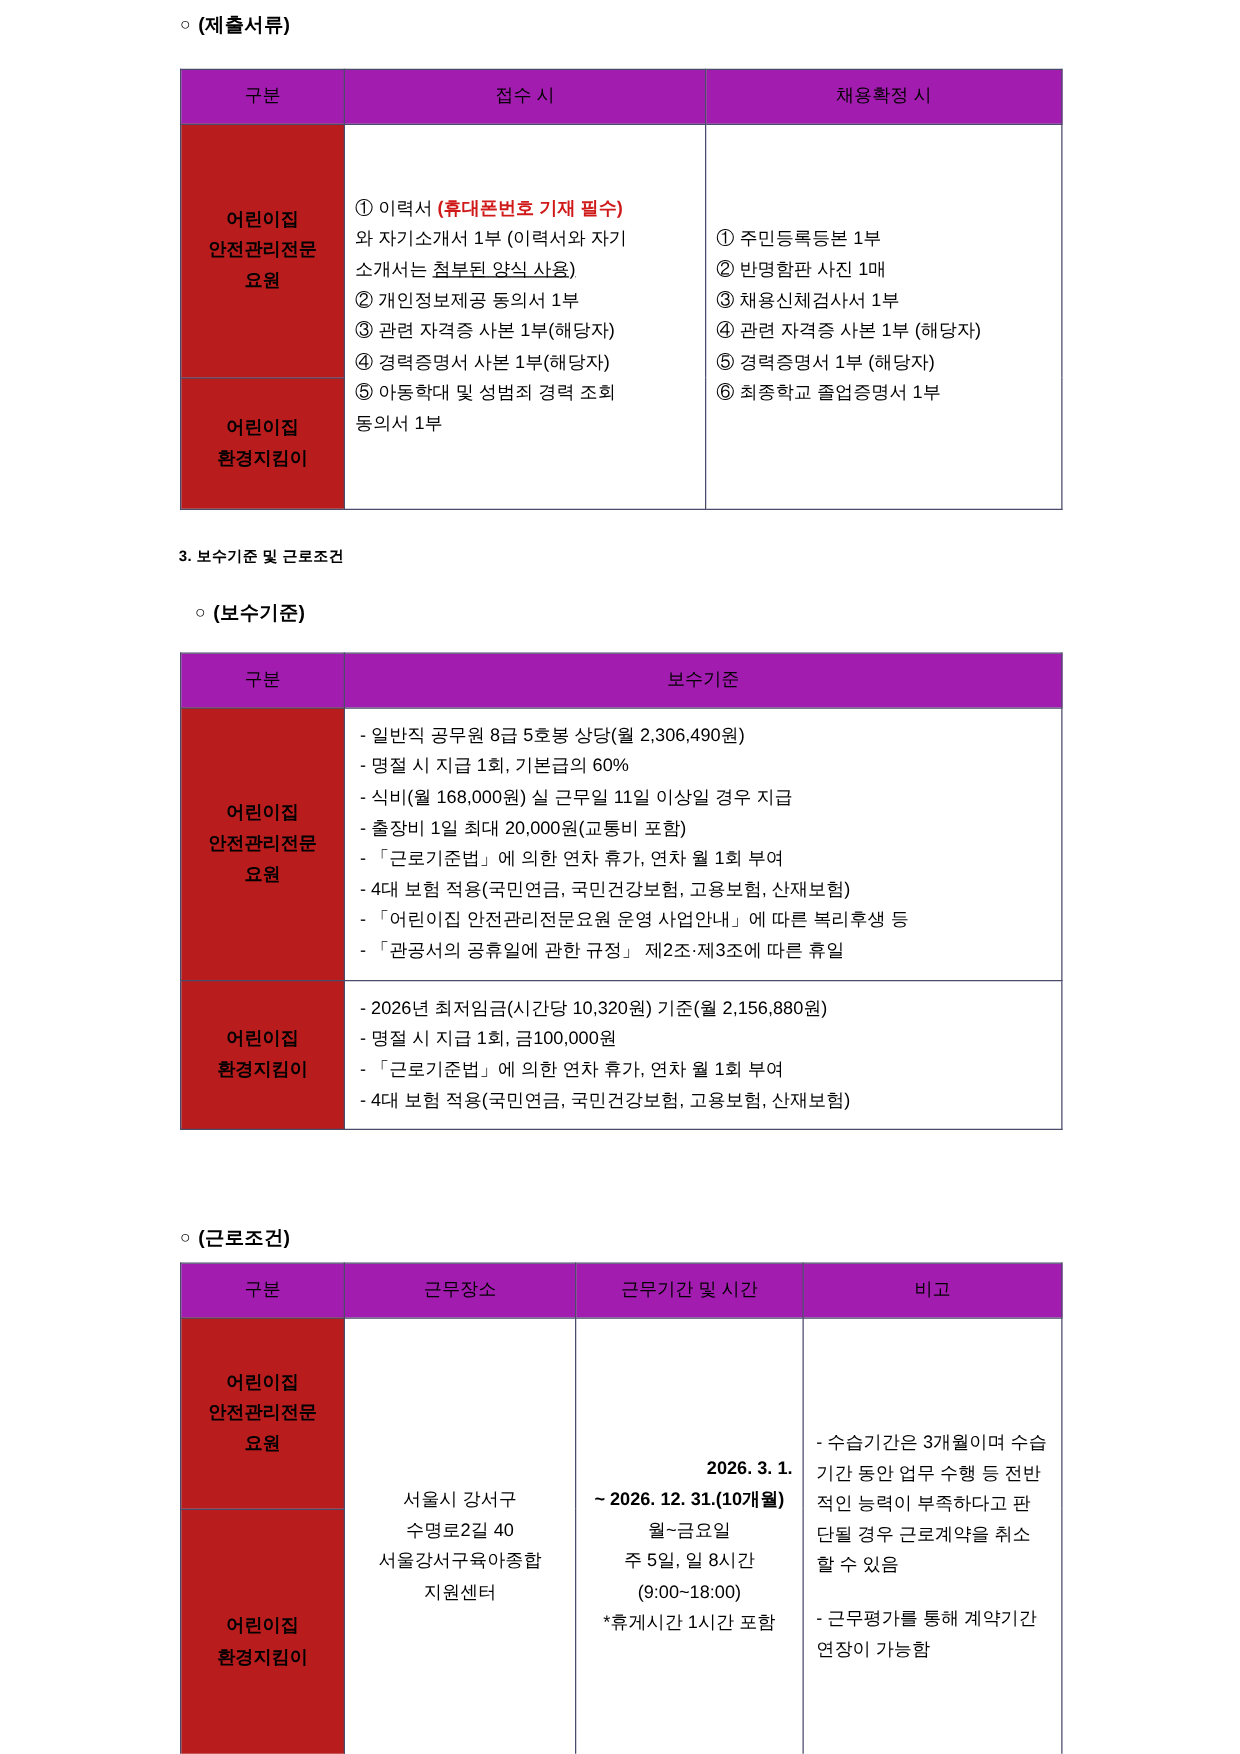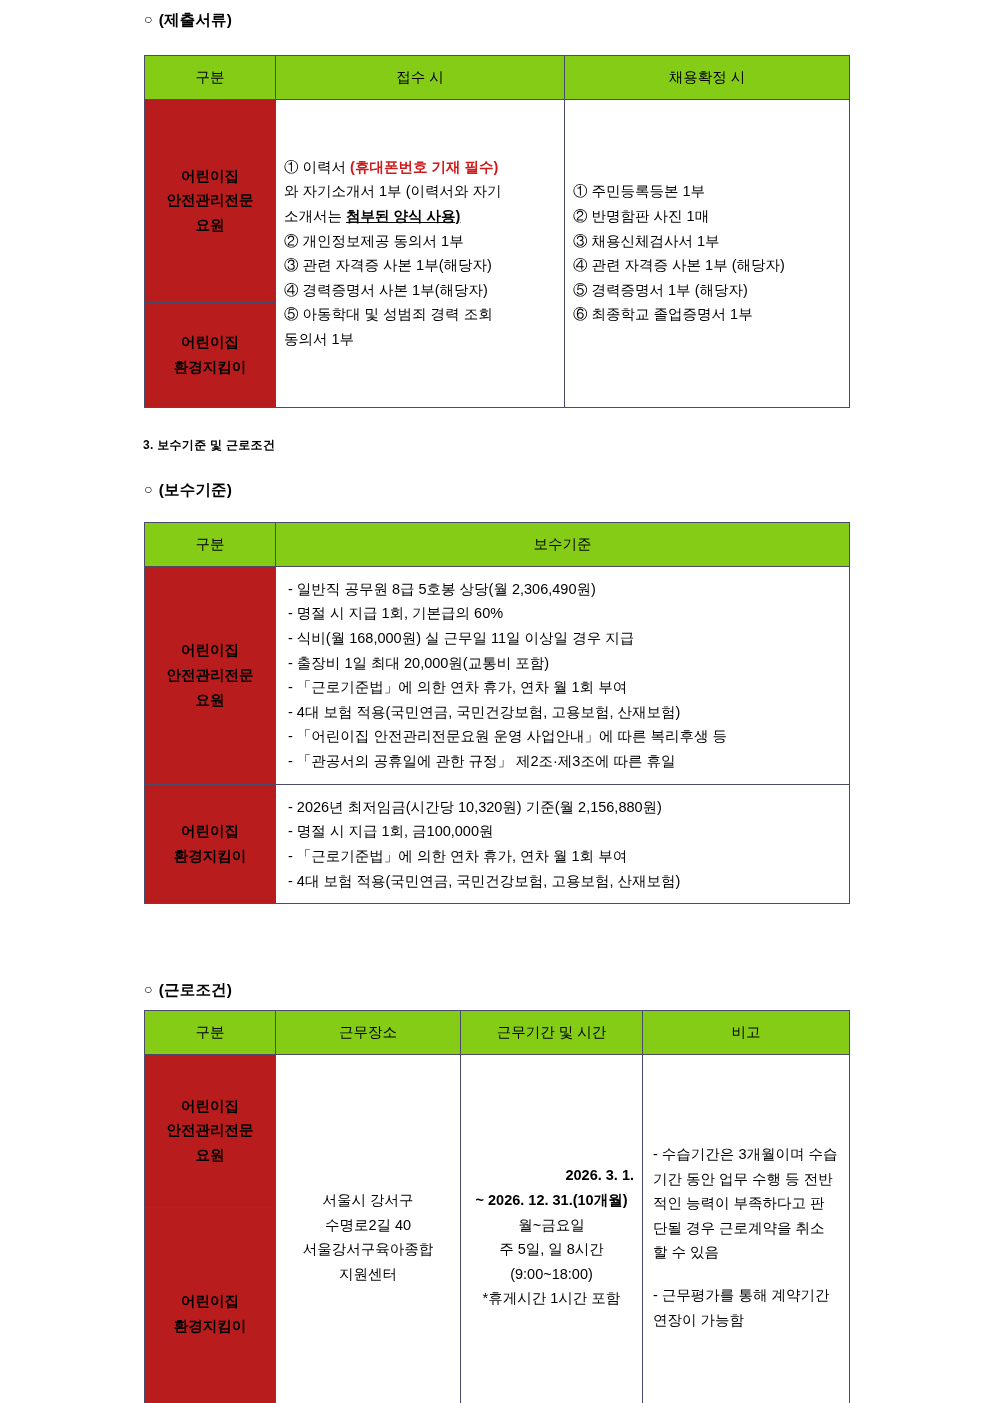--- a/index.html
+++ b/index.html
@@ -44,21 +44,21 @@
     table-layout: fixed;
   }
   table.doc th, table.doc td {
     border: 1px solid #4a4a6a;
     vertical-align: middle;
     padding: 6px 8px;
     font-size: 14.5px;
     line-height: 1.7;
   }
   table.doc thead th {
-    background: #84cc16;
+    background: #a21caf;
     text-align: center;
     font-weight: normal;
     padding: 9px 6px;
     font-size: 14.5px;
   }
   td.rowhead {
     background: #b91c1c;
     text-align: center;
     font-weight: bold;
     font-size: 14.5px;
@@ -66,30 +66,30 @@
   }
   td.body-cell {
     vertical-align: top;
     text-align: left;
   }
   .hl-red {
     color: #d01a1a;
     font-weight: bold;
   }
   .ul-bold {
-    font-weight: bold;
+    font-weight: normal;
     text-decoration: underline;
   }
   .nowrap { white-space: nowrap; }
 
   
   #blk-submit-label { position: absolute; left: 144px; top: 10px; }
   #tbl-submit { position: absolute; left: 144px; top: 55px; }
   #blk-sec3 { position: absolute; left: 143px; top: 437px; }
-  #blk-pay-label { position: absolute; left: 144px; top: 480px; }
+  #blk-pay-label { position: absolute; left: 156px; top: 480px; }
   #tbl-pay { position: absolute; left: 144px; top: 522px; }
   #blk-work-label { position: absolute; left: 144px; top: 980px; }
   #tbl-work { position: absolute; left: 144px; top: 1010px; }
   .dash-list div { text-indent: 0; padding-left: 14px; text-indent: -14px; }
 
   .center { text-align: center; }
   .just { text-align: justify; text-justify: inter-ideograph; }
 </style>
 </head>
 <body>

